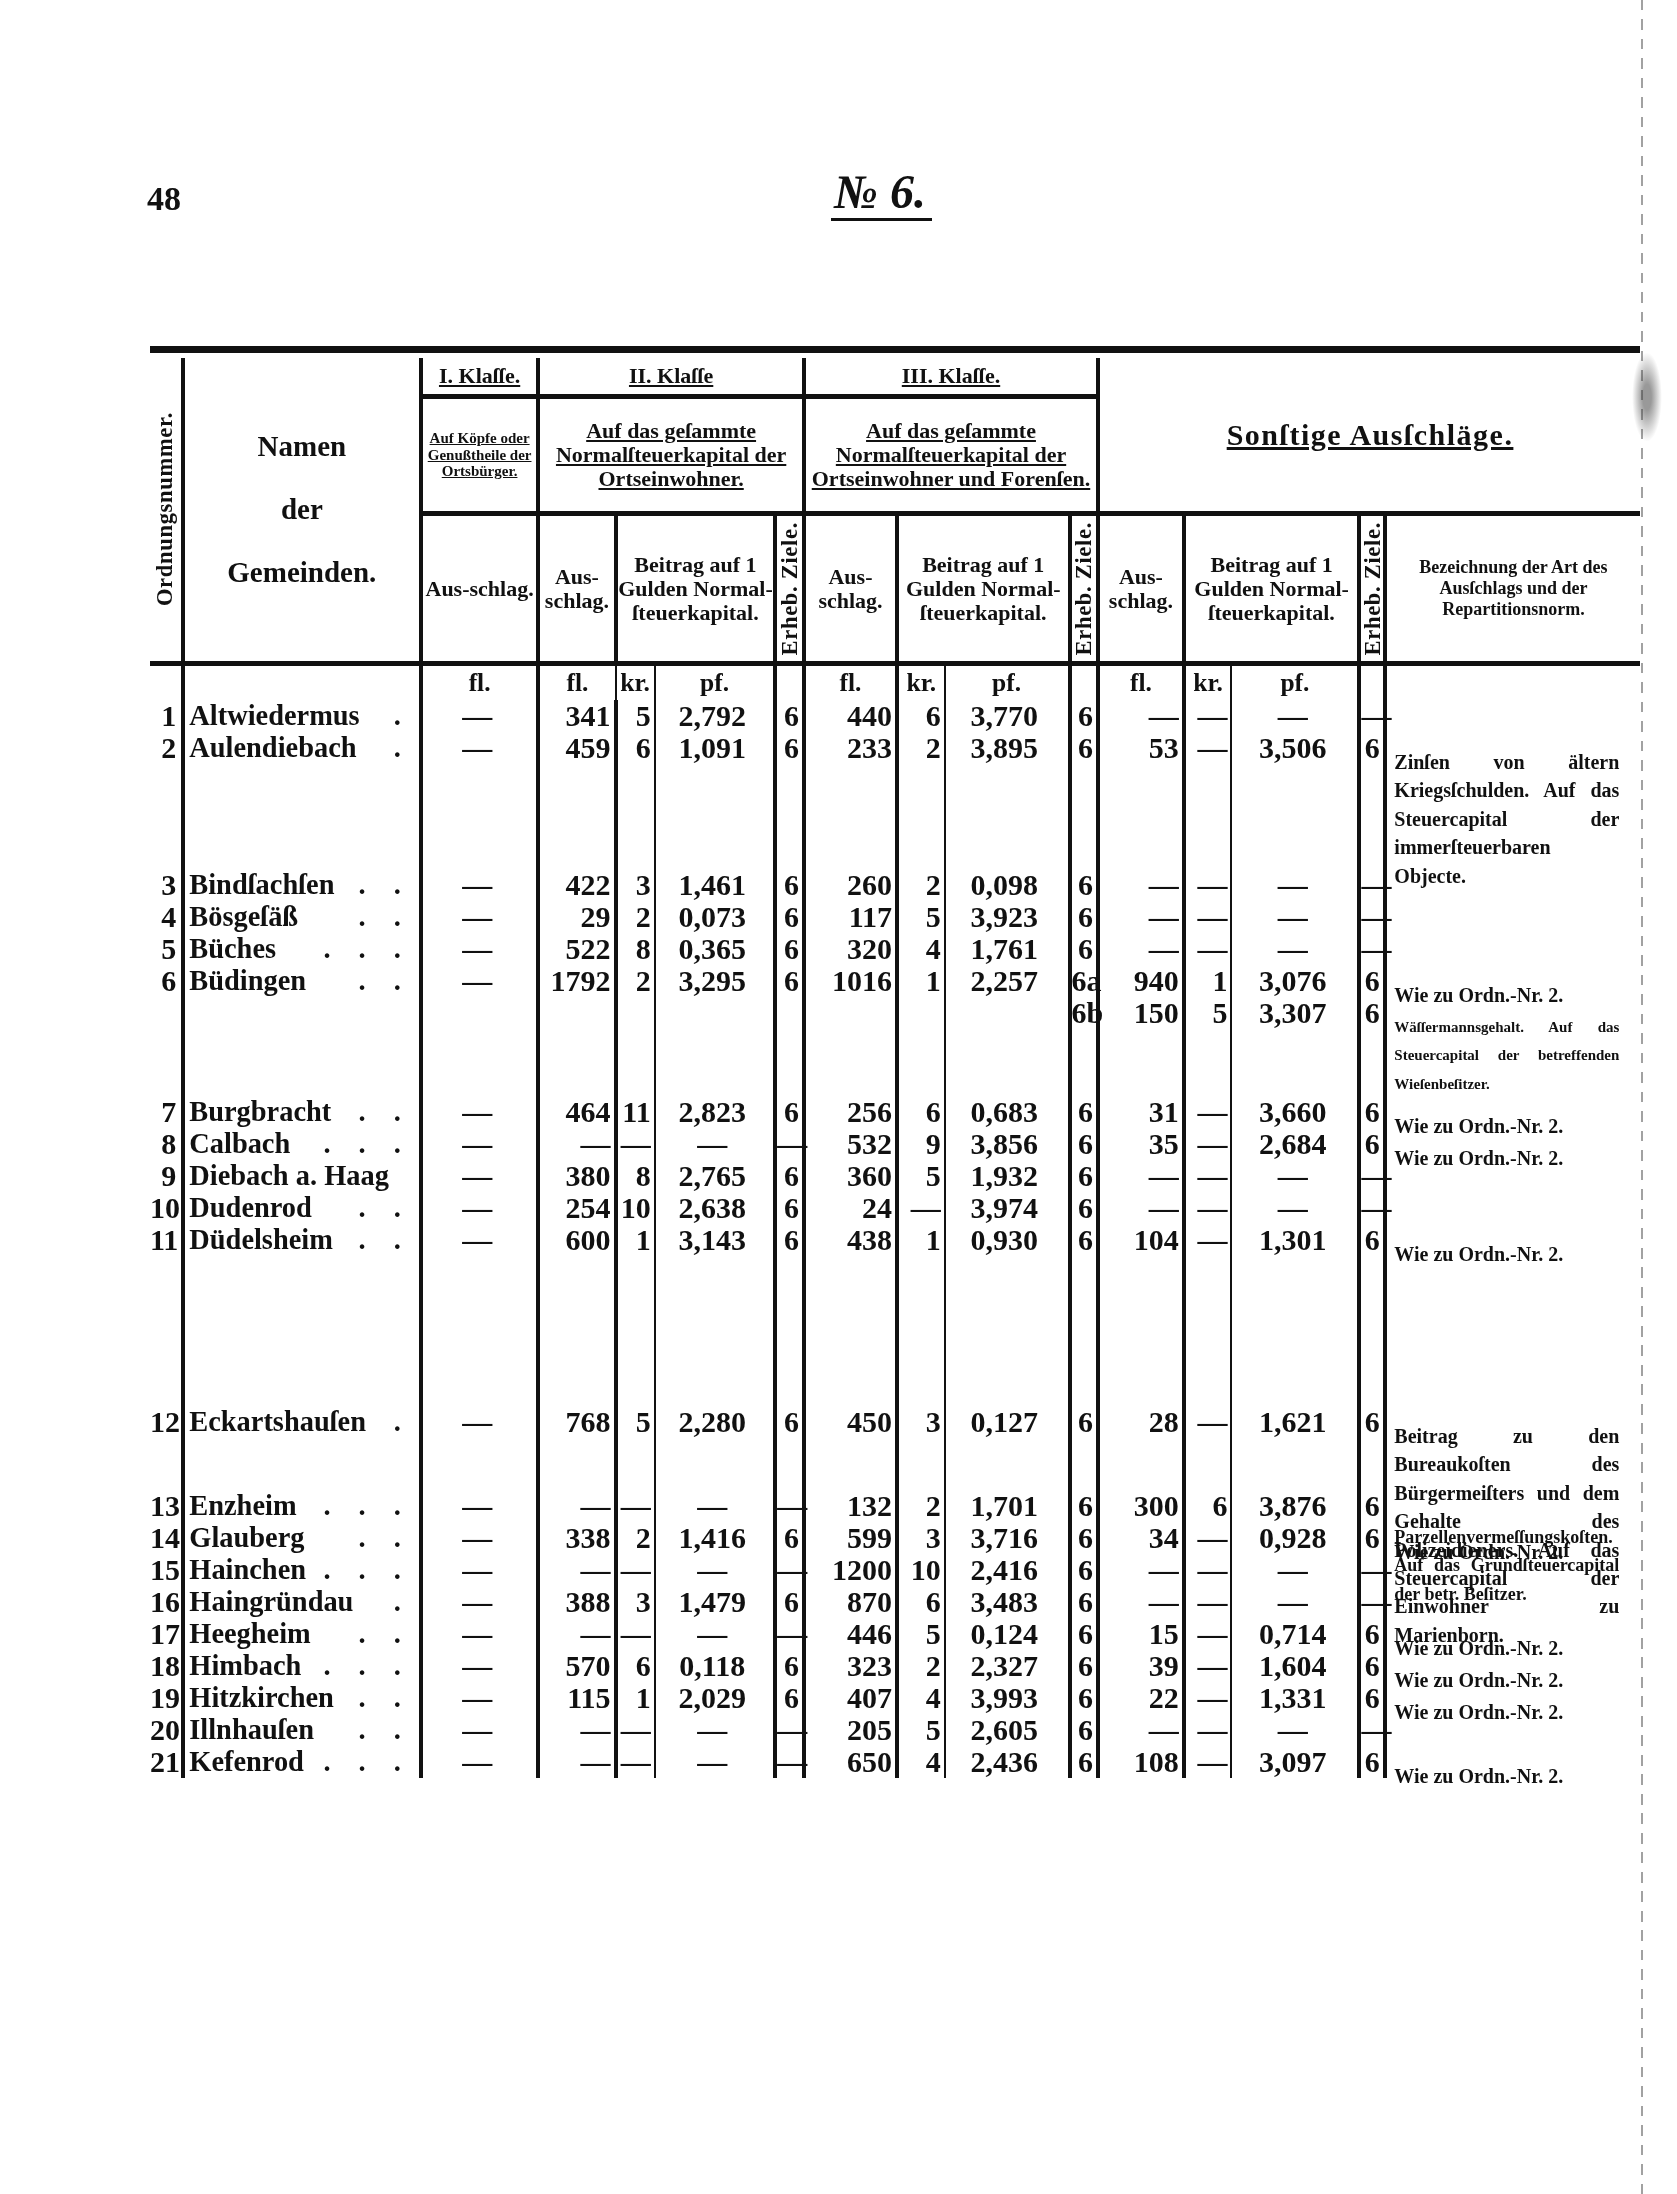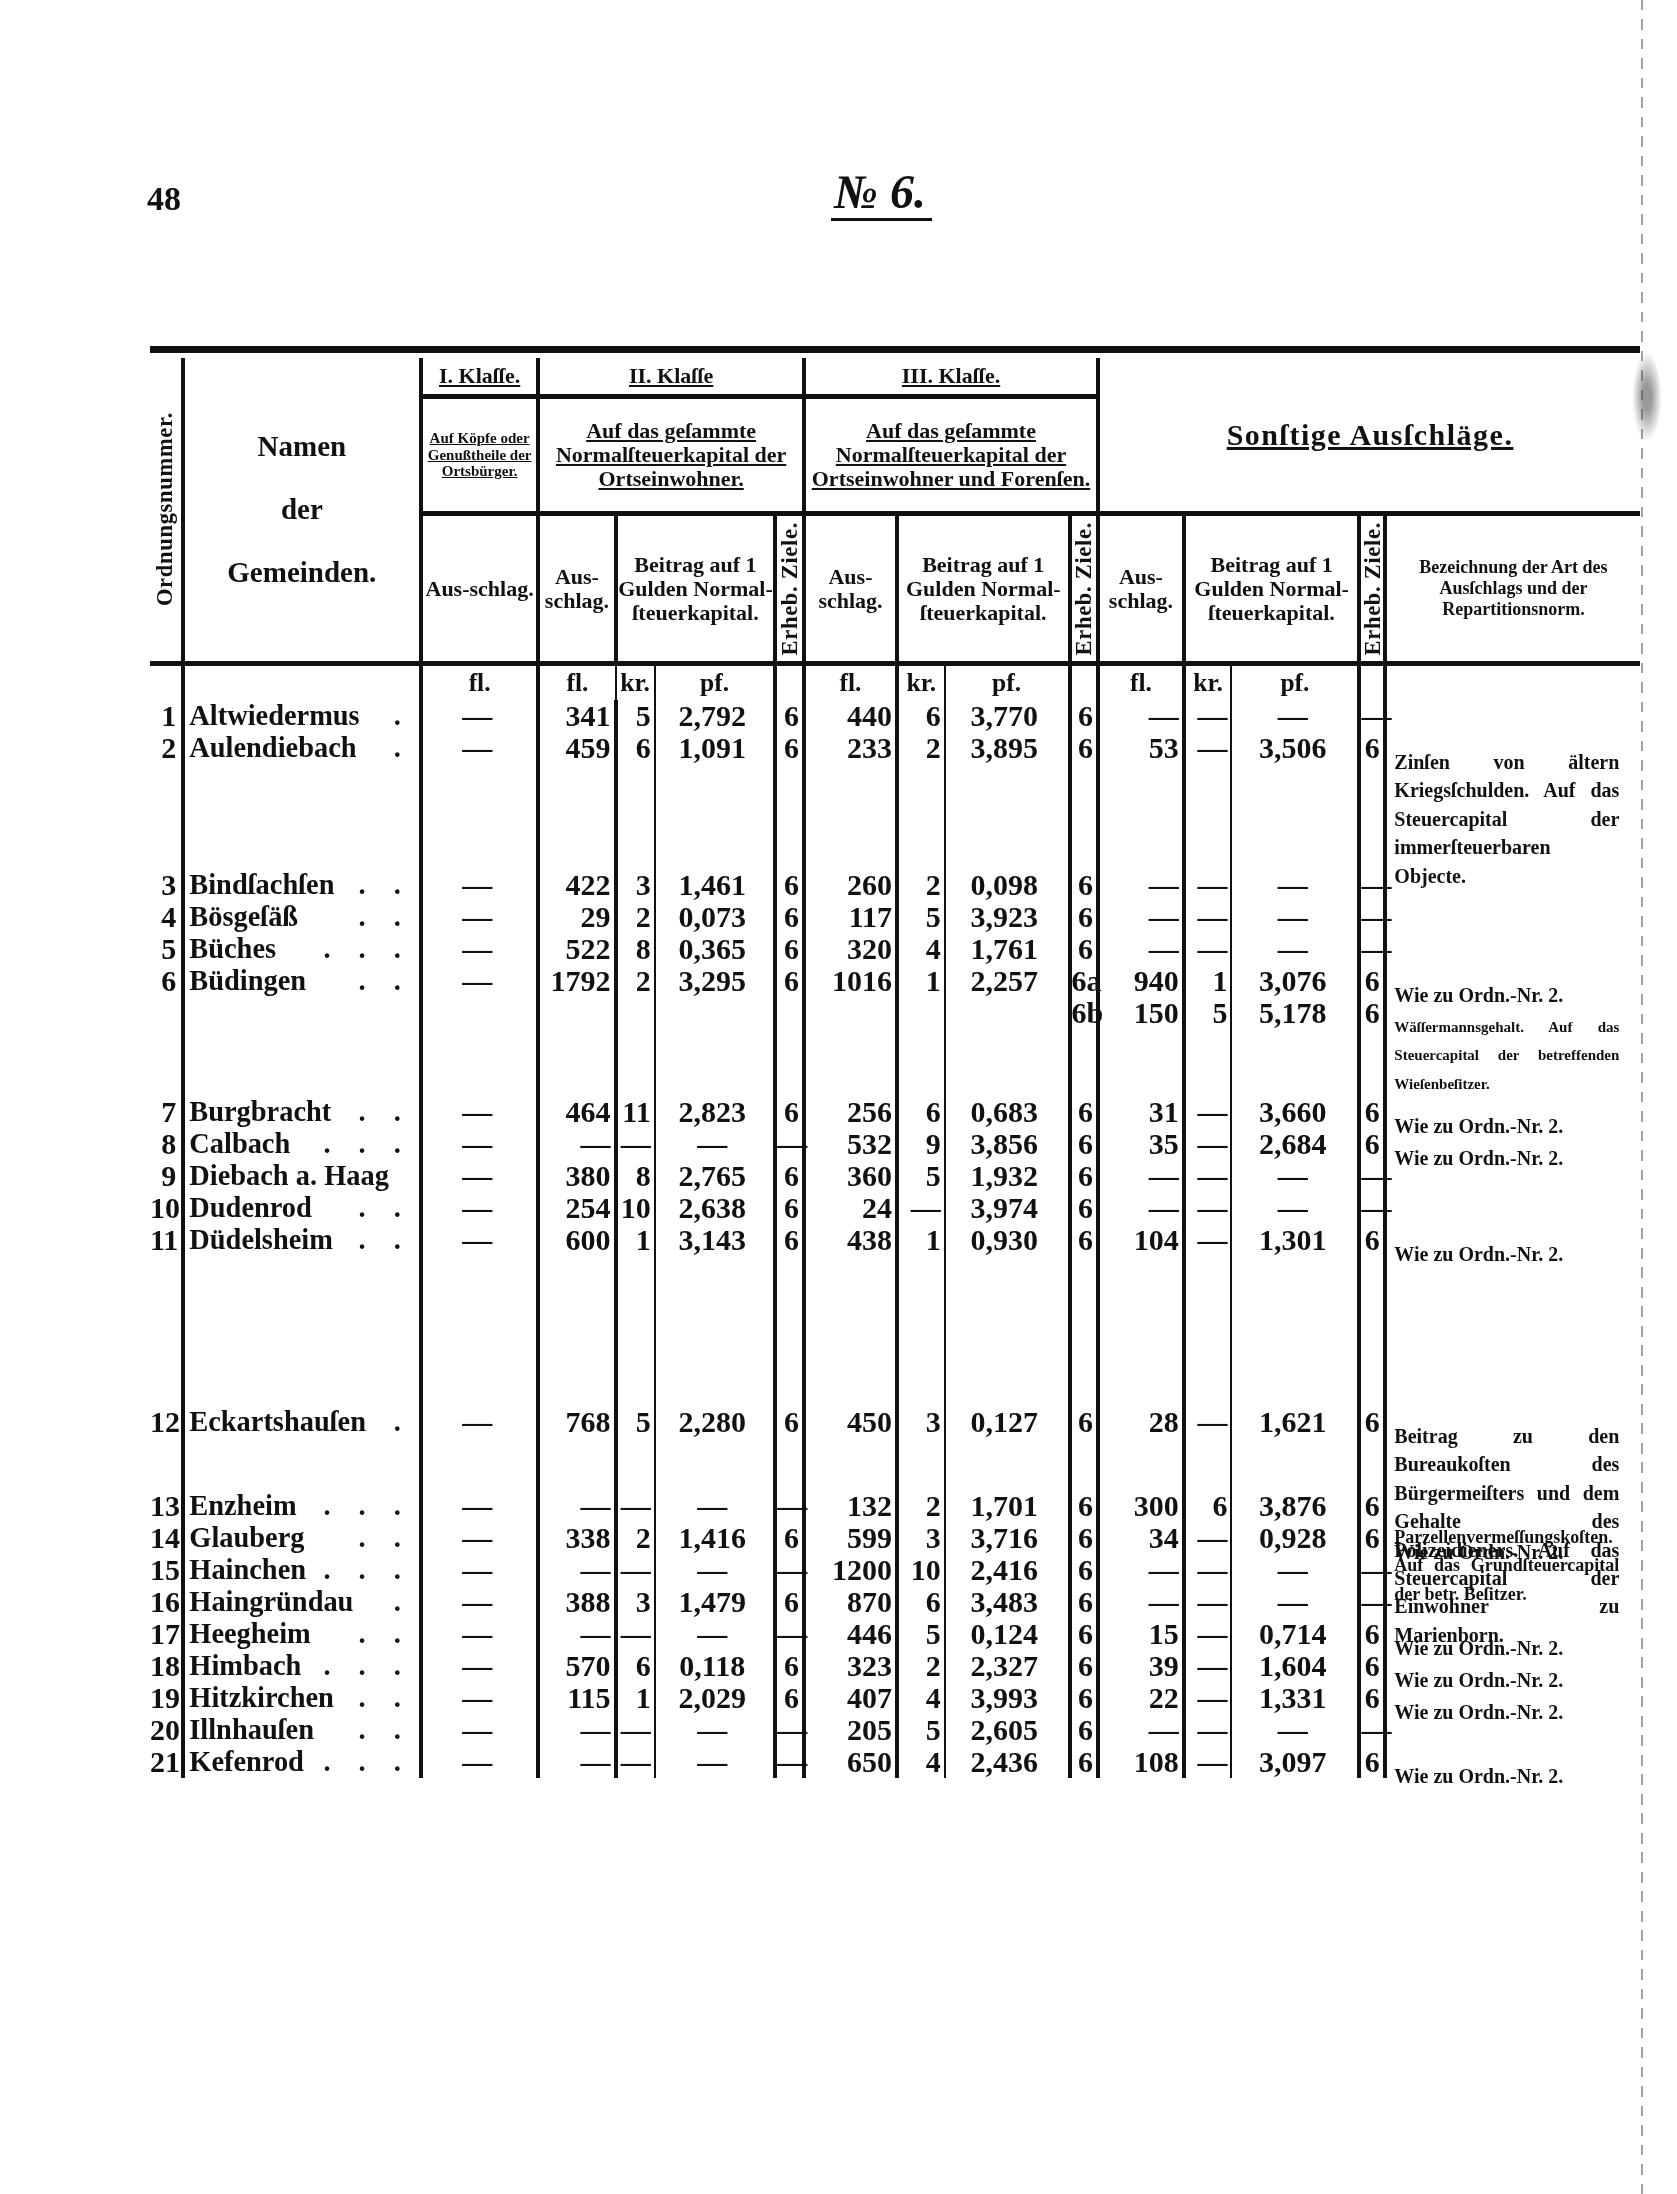--- a/index.html
+++ b/index.html
@@ -264,21 +264,21 @@
     <td class="bl num"></td>
     <td class="bl num"></td>
     <td class="blt c"></td>
     <td class="bl num"></td>
     <td class="bl num"></td>
     <td class="bl num"></td>
     <td class="blt c"></td>
     <td class="bl num">6b</td>
     <td class="bl num">150</td>
     <td class="bl num">5</td>
-    <td class="blt c">5,178</td>
+    <td class="blt c">3,307</td>
     <td class="bl num">6</td>
     <td class="bl note" style="position: relative;">
           <div style="position: absolute; width: 225px; font-size: 15px; line-height: 28.4px; text-align: justify;">Wäſſermannsgehalt. Auf das Steuercapital der betreffenden Wieſenbeſitzer.</div>
         </td>
   </tr>
       <tr class="row gap" style="--h: 67px;">
         <td style="height: 67px;"></td>
         <td class="bl" style="height: 67px;"></td>
         <td class="bl" style="height: 67px;"></td>
         <td class="bl" style="height: 67px;"></td>

